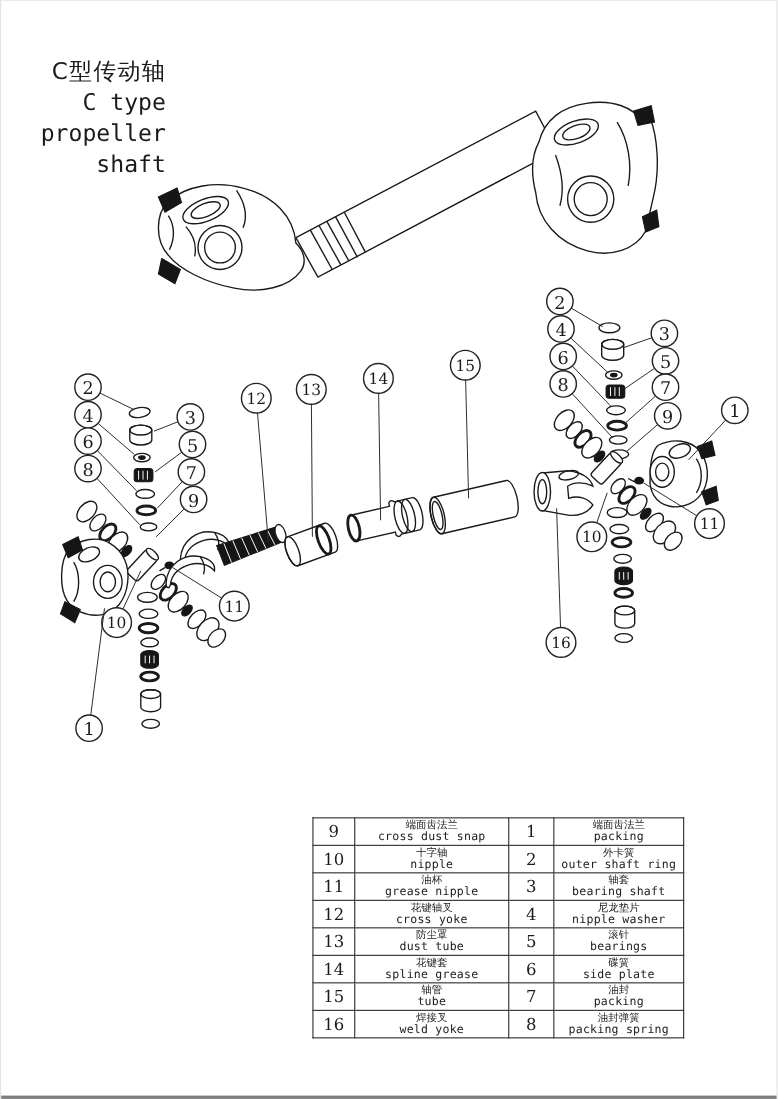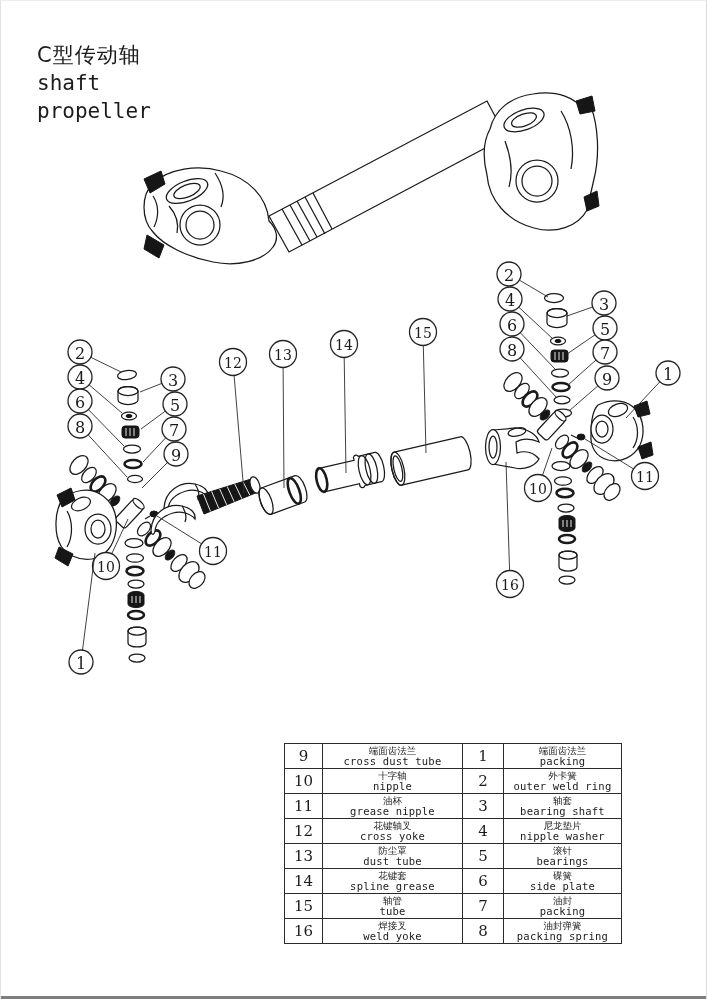--- a/index.html
+++ b/index.html
@@ -2,21 +2,21 @@
 <html><head>
 <meta charset="utf-8">
 <style>
   html,body{margin:0;padding:0;background:#ffffff;}
   .page{
     position:relative;width:707px;height:999px;background:#ffffff;overflow:hidden;
     border-left:1px solid #e2e2e2;border-right:1px solid #dcdcdc;border-top:1px solid #ececec;
     box-sizing:border-box;
     font-family:"DejaVu Sans Mono",monospace;color:#1b1b1b;
   }
-  .title-block{position:absolute;left:36px;top:40px;}
+  .title-block{position:absolute;left:36px;top:50px;text-align:right;}
   .t-cn{font-size:21px;line-height:28px;letter-spacing:1px;font-family:"DejaVu Sans","DejaVu Sans Mono",sans-serif;}
   .t-en{font-size:21px;line-height:28px;font-family:"DejaVu Sans Mono",monospace;}
 
   svg{position:absolute;left:0;top:0;}
   .ln{fill:none;stroke:#1a1a1a;stroke-width:1.25;}
   .wh{fill:#ffffff;stroke:#1a1a1a;stroke-width:1.25;}
   .dk{fill:#161616;stroke:#161616;stroke-width:1;}
   .thick{stroke-width:2.6;}
   .leader{stroke:#2b2b2b;stroke-width:0.9;fill:none;}
   .callout-circle{fill:#ffffff;stroke:#242424;stroke-width:1.3;}
@@ -34,22 +34,23 @@
   .col-no1{width:38px;} .col-name1{width:140px;} .col-no2{width:41px;} .col-name2{width:118px;}
   .bottom-edge{position:absolute;left:0;bottom:0;width:707px;height:3px;background:#7e7e7e;}
 </style>
 </head>
 <body>
 
 <div class="page">
 
   <div class="title-block">
     <div class="t-cn">C型传动轴</div>
+    <div class="t-en">C type</div>
+    <div class="t-en">propeller</div>
     <div class="t-en">shaft</div>
-    <div class="t-en">propeller</div>
   </div>
 
   <svg id="diagram" width="707" height="740" viewBox="0 0 707 740">
 
     <g>
       <polygon class="wh" points="268,215 486,100 505,136 288,251"></polygon>
       <g class="ln" stroke-width="1">
         <line x1="281" y1="208" x2="301" y2="244"></line>
         <line x1="289" y1="204" x2="309" y2="240"></line>
         <line x1="296" y1="200" x2="316" y2="236"></line>
@@ -414,38 +415,38 @@
       <col class="col-no1">
         <col class="col-name1">
         <col class="col-no2">
         <col class="col-name2">
     </colgroup>
     <tbody id="parts-tbody">
         <tr>
           <td class="no">9</td>
           <td>
             <div class="cn">端面齿法兰</div>
-            <div class="en">cross dust tube</div>
+            <div class="en">cross dust snap</div>
           </td>
           <td class="no">1</td>
           <td>
             <div class="cn">端面齿法兰</div>
             <div class="en">packing</div>
           </td>
         </tr>
         <tr>
           <td class="no">10</td>
           <td>
             <div class="cn">十字轴</div>
             <div class="en">nipple</div>
           </td>
           <td class="no">2</td>
           <td>
             <div class="cn">外卡簧</div>
-            <div class="en">outer weld ring</div>
+            <div class="en">outer shaft ring</div>
           </td>
         </tr>
         <tr>
           <td class="no">11</td>
           <td>
             <div class="cn">油杯</div>
             <div class="en">grease nipple</div>
           </td>
           <td class="no">3</td>
           <td>

